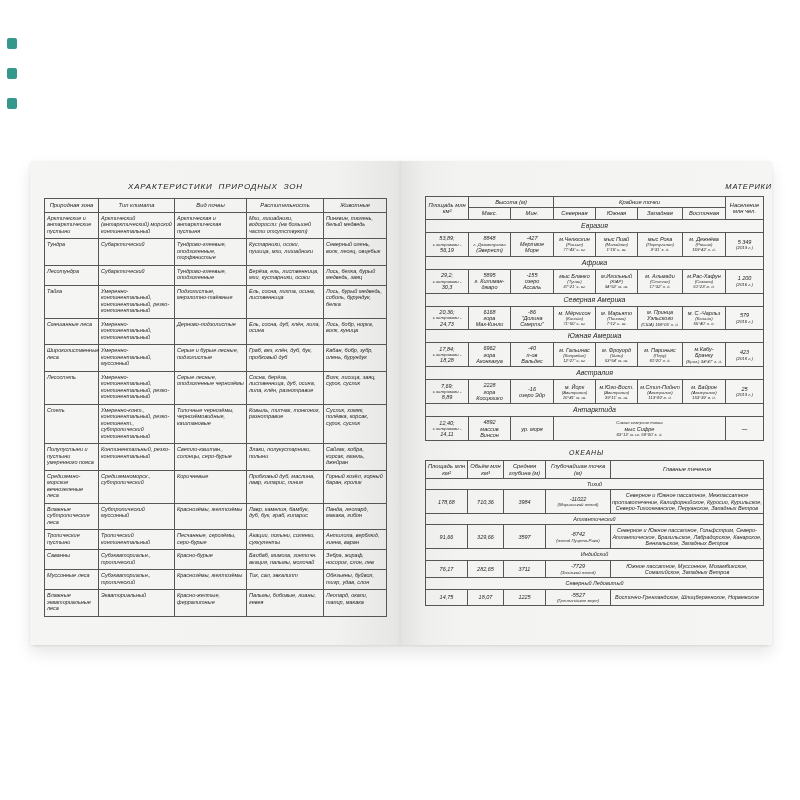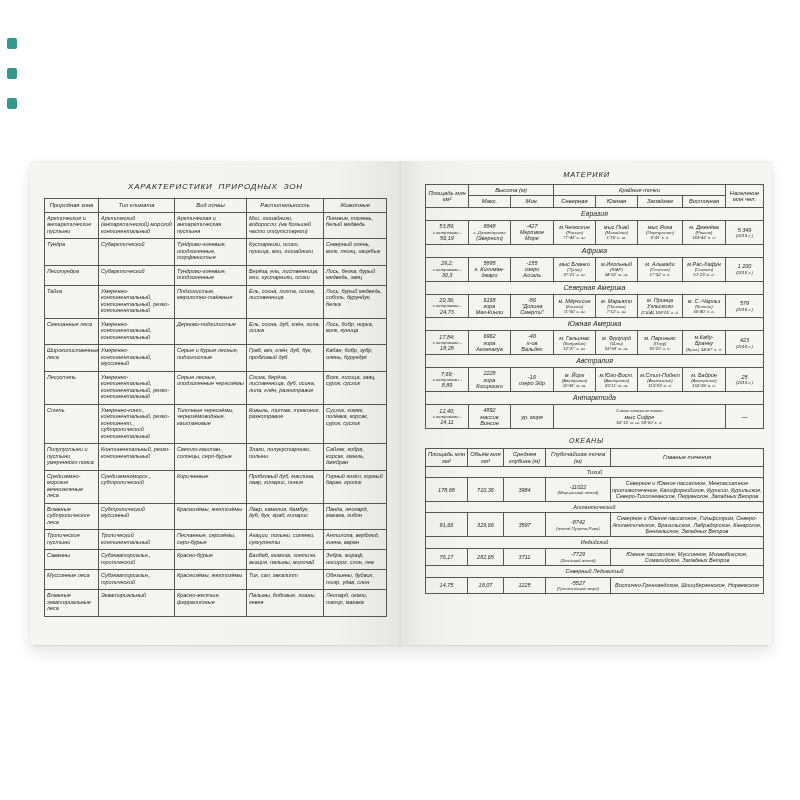--- a/index.html
+++ b/index.html
@@ -8,21 +8,21 @@
   .edge-marker{position:absolute;left:7px;width:10px;height:11px;border-radius:2px;}
   .book{position:absolute;left:30px;top:161px;width:742px;height:484px;border-radius:3px;
     background:#f2f2f1;box-shadow:0 8px 16px rgba(0,0,0,.10),0 1px 3px rgba(0,0,0,.08);font-style:italic;}
   .book::after{content:"";position:absolute;left:5px;right:5px;bottom:-3px;height:3px;
     background:linear-gradient(#d9d9d8,#f0f0ef);border-radius:0 0 3px 3px;}
   .page{position:absolute;top:0;height:100%;width:371px;}
   .page-left{left:0;background:linear-gradient(90deg,#f5f5f4 0%,#f2f2f1 82%,#e6e6e5 99%,#dedede 100%);border-radius:3px 0 0 3px;}
   .page-right{left:371px;background:linear-gradient(90deg,#e3e3e2 0%,#eeeeed 6%,#f3f3f2 16%,#f5f5f4 100%);border-radius:0 3px 3px 0;}
   .page-title{text-align:center;font-size:8px;letter-spacing:.8px;word-spacing:3px;color:#222;}
   .t-left-title{margin:21px 0 7px;}
-  .t-cont-title{margin:9px 0 5px;font-size:7.5px;}
+  .t-cont-title{margin:21px 0 5px;font-size:7.5px;text-align:right;}
   .t-ocean-title{margin:8px 0 4px;font-size:7px;}
   table{border-collapse:collapse;table-layout:fixed;}
   th,td{border:1px solid #565656;}
   th{font-weight:normal;}
   
   .zones-table{width:342px;margin:0 auto;}
   .zones-table th{font-size:5.8px;line-height:6.6px;padding:3px 2px;text-align:center;}
   .zones-table td{font-size:5.5px;line-height:6.5px;padding:2px 2px 4px;vertical-align:top;text-align:left;}
   
   .cont-table{width:338px;margin:0 0 0 24px;}

